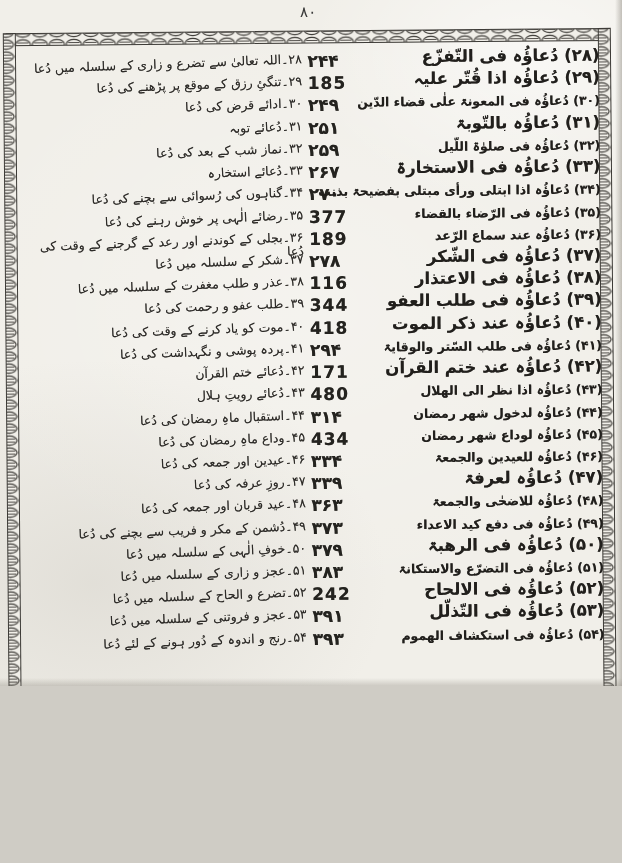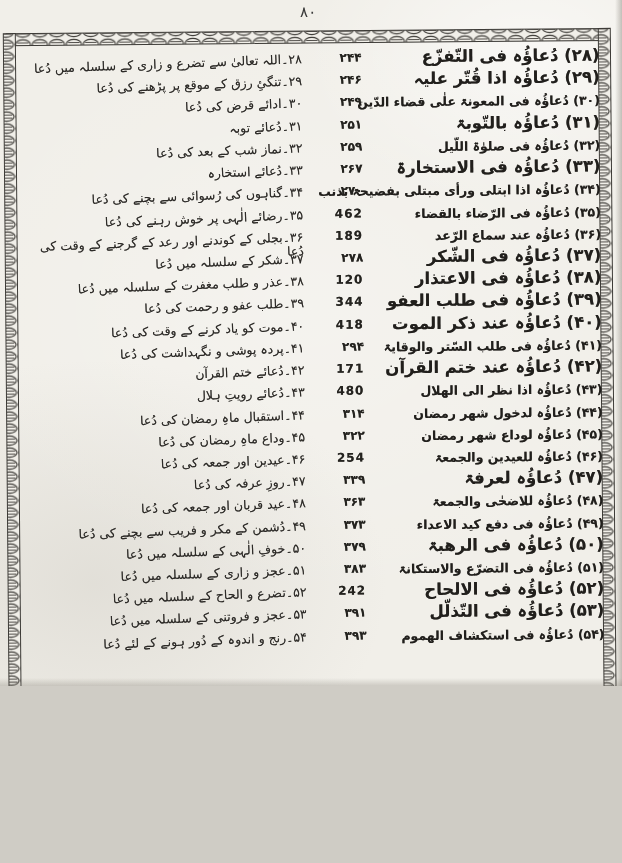--- a/index.html
+++ b/index.html
@@ -32,22 +32,22 @@
   }
   .row{flex:1 1 0;display:flex;align-items:flex-start;min-height:0;}
   .urdu{
     flex:1;direction:rtl;text-align:right;
     font-size:12.5px;line-height:1.12;color:#2d2b28;
     padding:4px 6px 0 0;
     transform:rotate(-1.6deg);transform-origin:100% 0;
     text-shadow:0 0 .5px rgba(45,43,40,.55);
   }
   .num{
-    width:54px;flex:0 0 54px;text-align:right;
-    font-size:12px;font-weight:600;color:#24231f;
+    width:54px;flex:0 0 54px;text-align:left;
+    font-size:17px;font-weight:600;color:#24231f;
     padding-top:3px;letter-spacing:1px;
     text-shadow:0 0 .5px rgba(36,35,31,.6);
   }
   .arabic{
     width:238px;flex:0 0 238px;direction:rtl;text-align:right;
     font-size:16.5px;font-weight:700;color:#211f1c;line-height:1.1;
     white-space:nowrap;padding-top:1px;
     text-shadow:0 0 .6px rgba(33,31,28,.6);
   }
   .arabic.long{font-size:12.5px;padding-top:4px;}
@@ -81,21 +81,21 @@
 
     <div class="toc" id="toc">
   <div class="row">
     <div class="urdu">۲۸۔اللہ تعالیٰ سے تضرع و زاری کے سلسلہ میں دُعا</div>
     <div class="num">۲۴۴</div>
     <div class="arabic">(۲۸) دُعاؤُہ فی التّفزّع</div>
   </div>
 
   <div class="row">
     <div class="urdu">۲۹۔تنگئِ رزق کے موقع پر پڑھنے کی دُعا</div>
-    <div class="num">۲۴۶</div>
+    <div class="num">185</div>
     <div class="arabic">(۲۹) دُعاؤُہ اذا قُتّر علیہ</div>
   </div>
 
   <div class="row">
     <div class="urdu">۳۰۔ادائے قرض کی دُعا</div>
     <div class="num">۲۴۹</div>
     <div class="arabic long">(۳۰) دُعاؤُہ فی المعونۃ علٰی قضاء الدّین</div>
   </div>
 
   <div class="row">
@@ -117,39 +117,39 @@
   </div>
 
   <div class="row">
     <div class="urdu">۳۴۔گناہوں کی رُسوائی سے بچنے کی دُعا</div>
     <div class="num">۲۷۰</div>
     <div class="arabic long">(۳۴) دُعاؤُہ اذا ابتلی ورأی مبتلی بفضیحۃ بذنب</div>
   </div>
 
   <div class="row">
     <div class="urdu">۳۵۔رضائے الٰہی پر خوش رہنے کی دُعا</div>
-    <div class="num">462</div>
+    <div class="num">377</div>
     <div class="arabic long">(۳۵) دُعاؤُہ فی الرّضاء بالقضاء</div>
   </div>
 
   <div class="row">
     <div class="urdu">۳۶۔بجلی کے کوندنے اور رعد کے گرجنے کے وقت کی دُعا</div>
     <div class="num">189</div>
     <div class="arabic long">(۳۶) دُعاؤُہ عند سماع الرّعد</div>
   </div>
 
   <div class="row">
     <div class="urdu">۳۷۔شکر کے سلسلہ میں دُعا</div>
     <div class="num">۲۷۸</div>
     <div class="arabic">(۳۷) دُعاؤُہ فی الشّکر</div>
   </div>
 
   <div class="row">
     <div class="urdu">۳۸۔عذر و طلب مغفرت کے سلسلہ میں دُعا</div>
-    <div class="num">120</div>
+    <div class="num">116</div>
     <div class="arabic">(۳۸) دُعاؤُہ فی الاعتذار</div>
   </div>
 
   <div class="row">
     <div class="urdu">۳۹۔طلب عفو و رحمت کی دُعا</div>
     <div class="num">344</div>
     <div class="arabic">(۳۹) دُعاؤُہ فی طلب العفو</div>
   </div>
 
   <div class="row">
@@ -177,27 +177,27 @@
   </div>
 
   <div class="row">
     <div class="urdu">۴۴۔استقبال ماہِ رمضان کی دُعا</div>
     <div class="num">۳۱۴</div>
     <div class="arabic long">(۴۴) دُعاؤُہ لدخول شهر رمضان</div>
   </div>
 
   <div class="row">
     <div class="urdu">۴۵۔وداع ماہِ رمضان کی دُعا</div>
-    <div class="num">۳۲۲</div>
+    <div class="num">434</div>
     <div class="arabic long">(۴۵) دُعاؤُہ لوداع شهر رمضان</div>
   </div>
 
   <div class="row">
     <div class="urdu">۴۶۔عیدین اور جمعہ کی دُعا</div>
-    <div class="num">254</div>
+    <div class="num">۳۳۴</div>
     <div class="arabic long">(۴۶) دُعاؤُہ للعیدین والجمعۃ</div>
   </div>
 
   <div class="row">
     <div class="urdu">۴۷۔روزِ عرفہ کی دُعا</div>
     <div class="num">۳۳۹</div>
     <div class="arabic">(۴۷) دُعاؤُہ لعرفۃ</div>
   </div>
 
   <div class="row">

